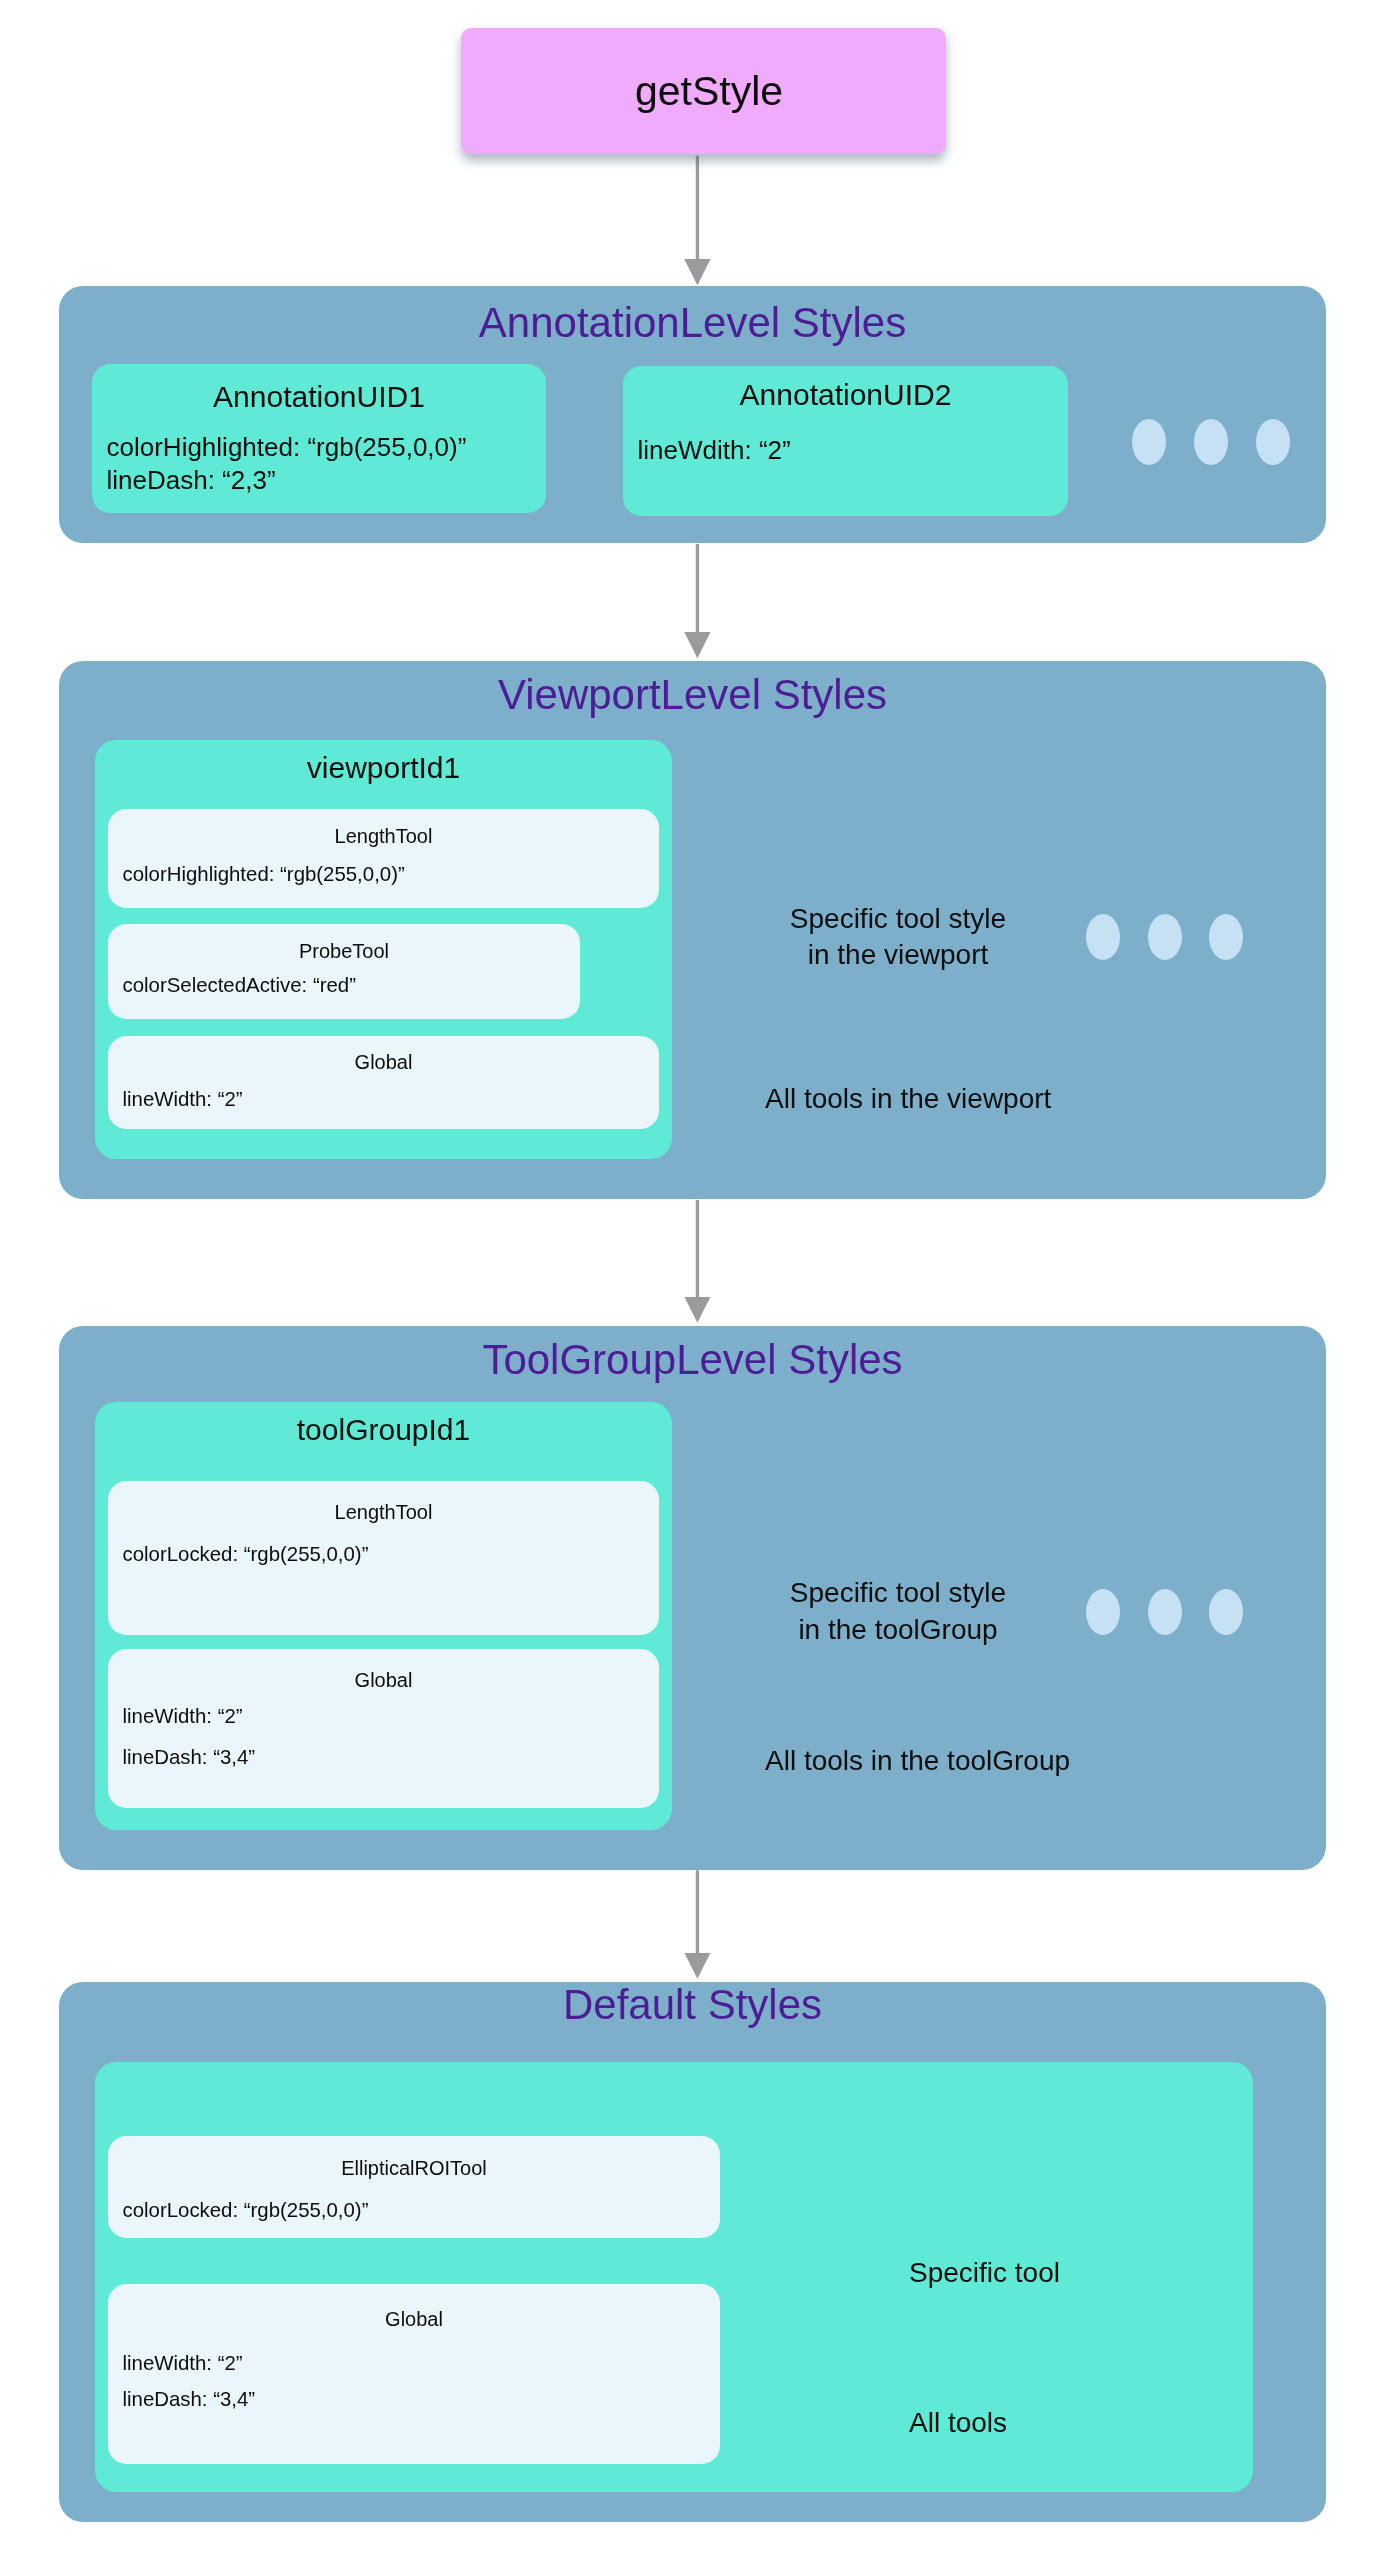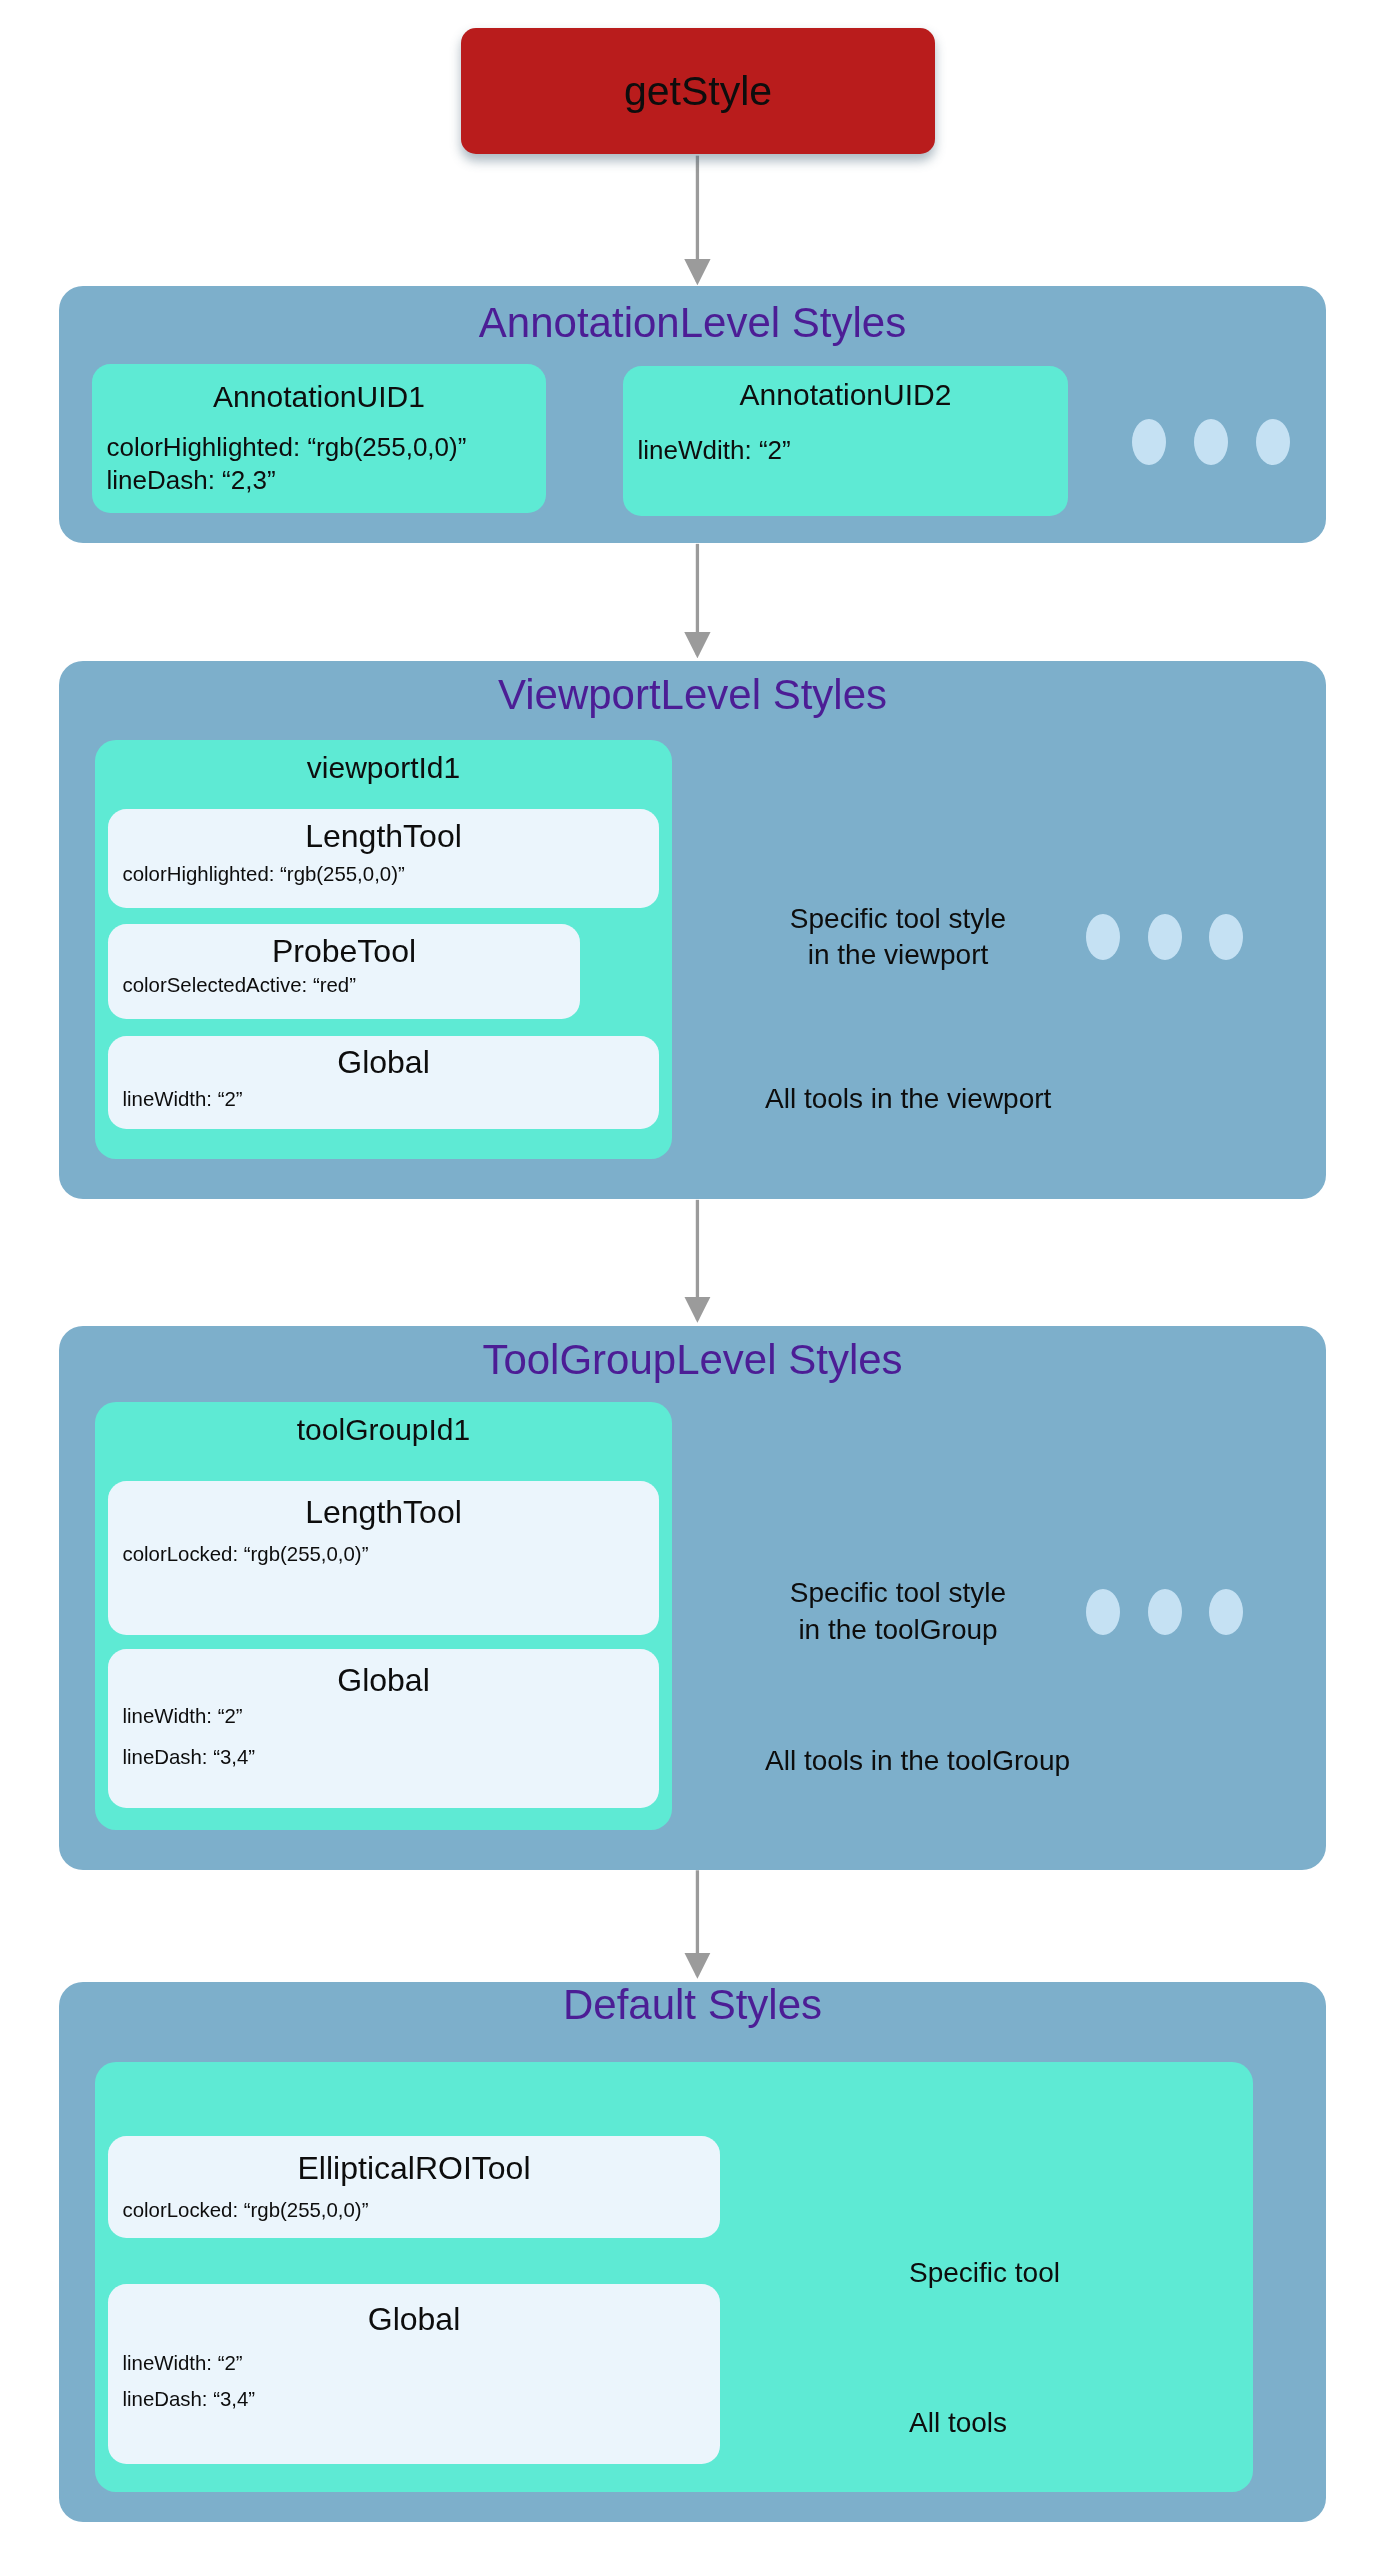--- a/index.html
+++ b/index.html
@@ -15,24 +15,24 @@
   .connectors {
     position: absolute;
     left: 0; top: 0;
     width: 1383px; height: 2576px;
     pointer-events: none;
   }
   .entry-node {
     position: absolute;
     left: 461px; top: 28px;
     width: 474px; height: 126px;
-    background: #b91c1c;
-    border-radius: 15px;
+    background: #f0abfc;
+    border-radius: 10px;
     box-shadow: 0 6.6px 10.5px rgba(70, 100, 120, 0.45);
-    display: flex; align-items: center; justify-content: center;
+    display: flex; align-items: center; justify-content: center; padding-left: 11px;
   }
   .entry-node .entry-label {
     font-size: 41px;
     color: #0d0d0d;
   }
   .panel {
     position: absolute;
     left: 59px;
     width: 1267px;
     background: #7dafcb;
@@ -60,21 +60,21 @@
   }
   .card {
     position: absolute;
     background: #ebf5fc;
     border-radius: 18.4px;
   }
   .card-title {
     position: absolute;
     left: 0; right: 0;
     text-align: center;
-    font-size: 32px;
+    font-size: 20px;
     line-height: 28px;
   }
   .card-title.big { font-size: 30px; line-height: 30px; }
   .card-prop {
     position: absolute;
     font-size: 20.4px;
     line-height: 20.4px;
     white-space: nowrap;
   }
   .card-prop.big { font-size: 26px; line-height: 26px; }

